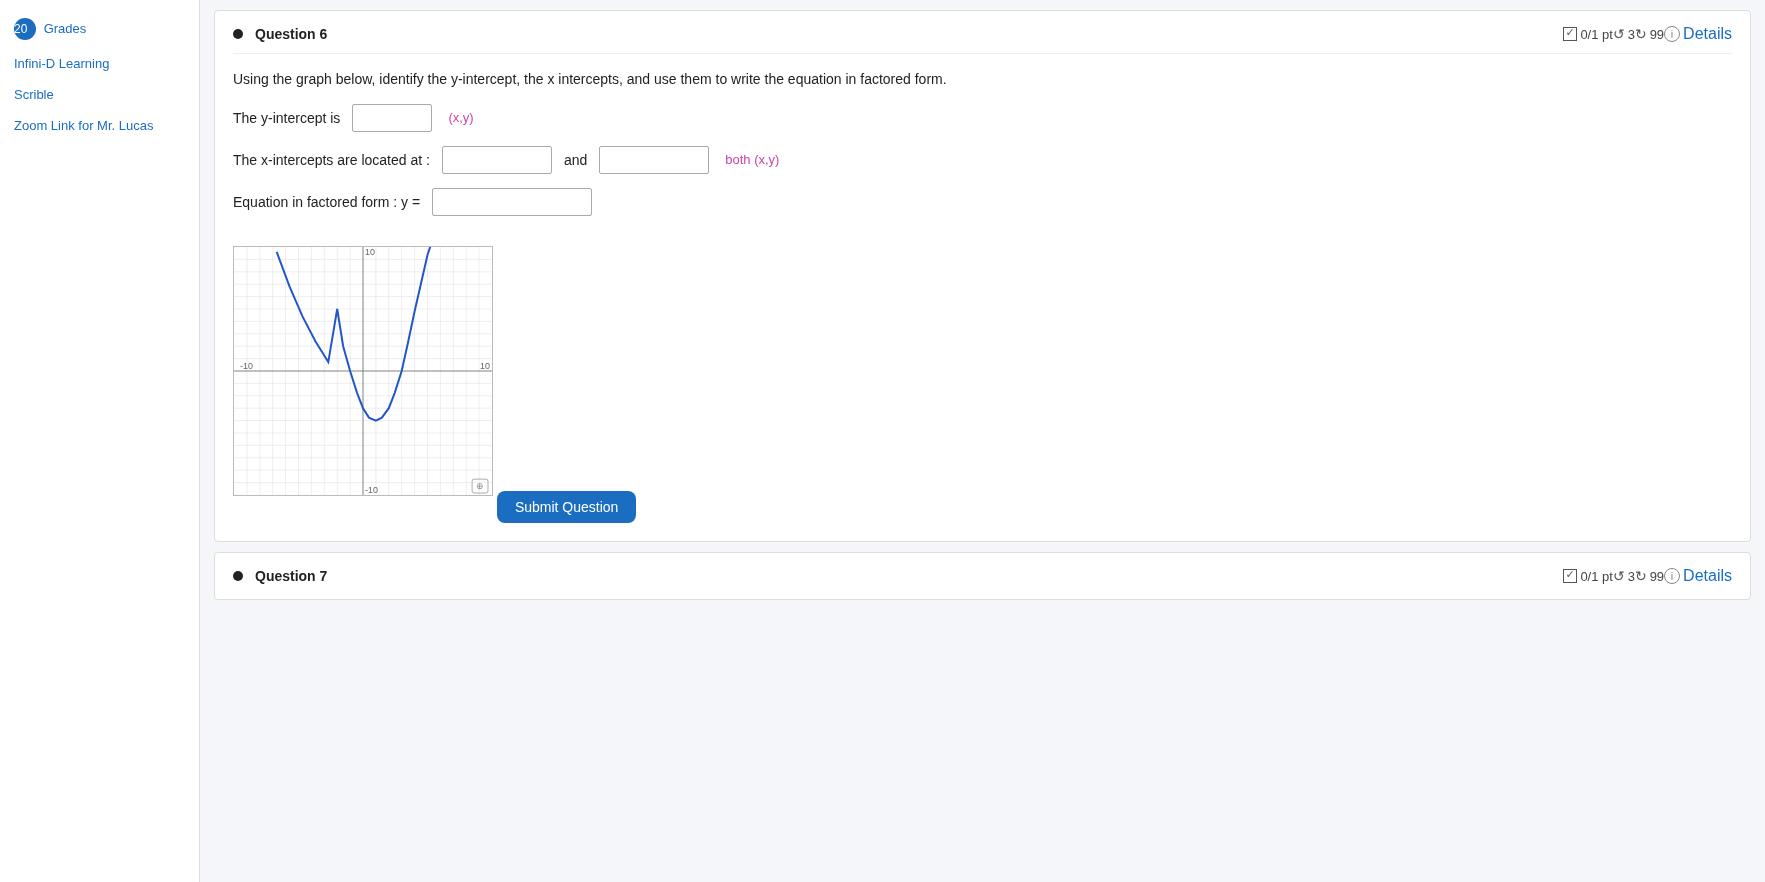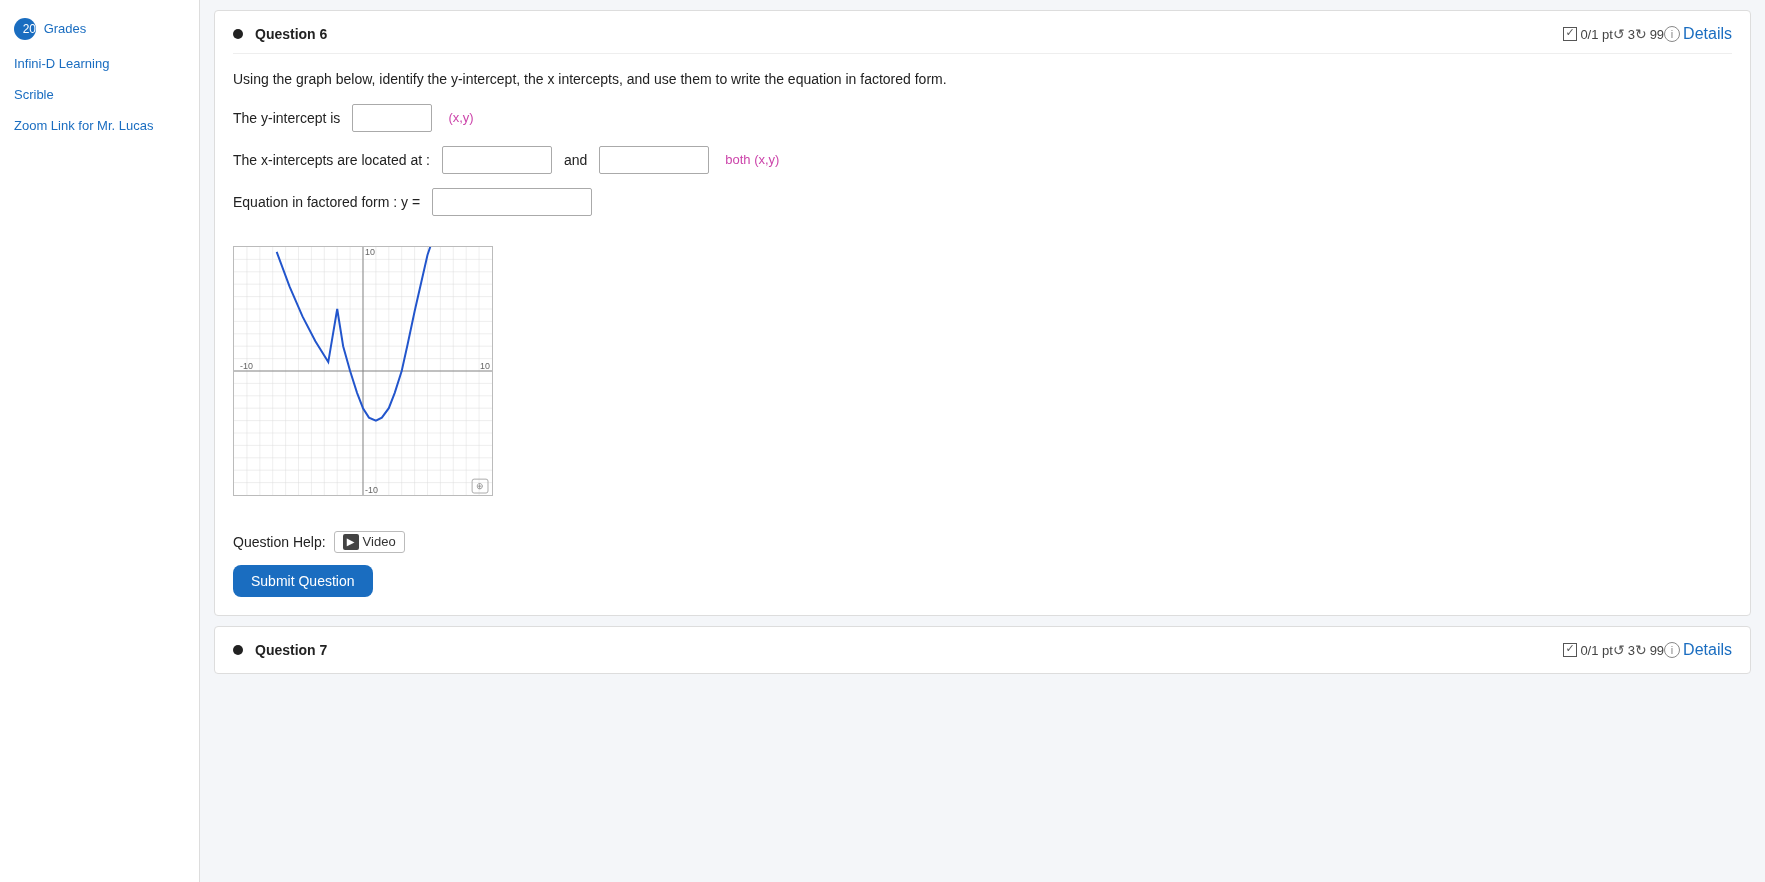--- a/index.html
+++ b/index.html
@@ -26,21 +26,21 @@
       cursor: pointer;
       color: #1a6dc0;
     }
     .sidebar-badge {
       display: inline-block;
       background: #1a6dc0;
       color: #fff;
       border-radius: 50%;
       width: 22px;
       height: 22px;
-      text-align: right;
+      text-align: left;
       line-height: 22px;
       font-size: 12px;
       margin-right: 4px;
     }
     .main-content {
       flex: 1;
       padding: 0;
       background: #f4f6f9;
     }
     .question-block {
@@ -376,27 +376,20 @@
                 195,8
                 208,-30
               "></polyline>
 
             <rect x="240" y="234" width="16" height="14" rx="2" fill="none" stroke="#aaa" stroke-width="1"></rect>
             <text x="244" y="244" font-size="9" fill="#888">⊕</text>
           </svg>
         </div>
 
         
-        <div class="question-help">
-          <span class="form-label">Question Help:</span>
-          <button class="video-btn">
-            <span class="video-icon">▶</span>
-            <span>Video</span>
-          </button>
-        </div>
 
         
         <button class="submit-btn">Submit Question</button>
       </div>
     </div>
 
     <div class="question-block-bottom">
       <div class="question-header-bottom">
         <div class="question-title">
           <span class="question-dot"></span>

